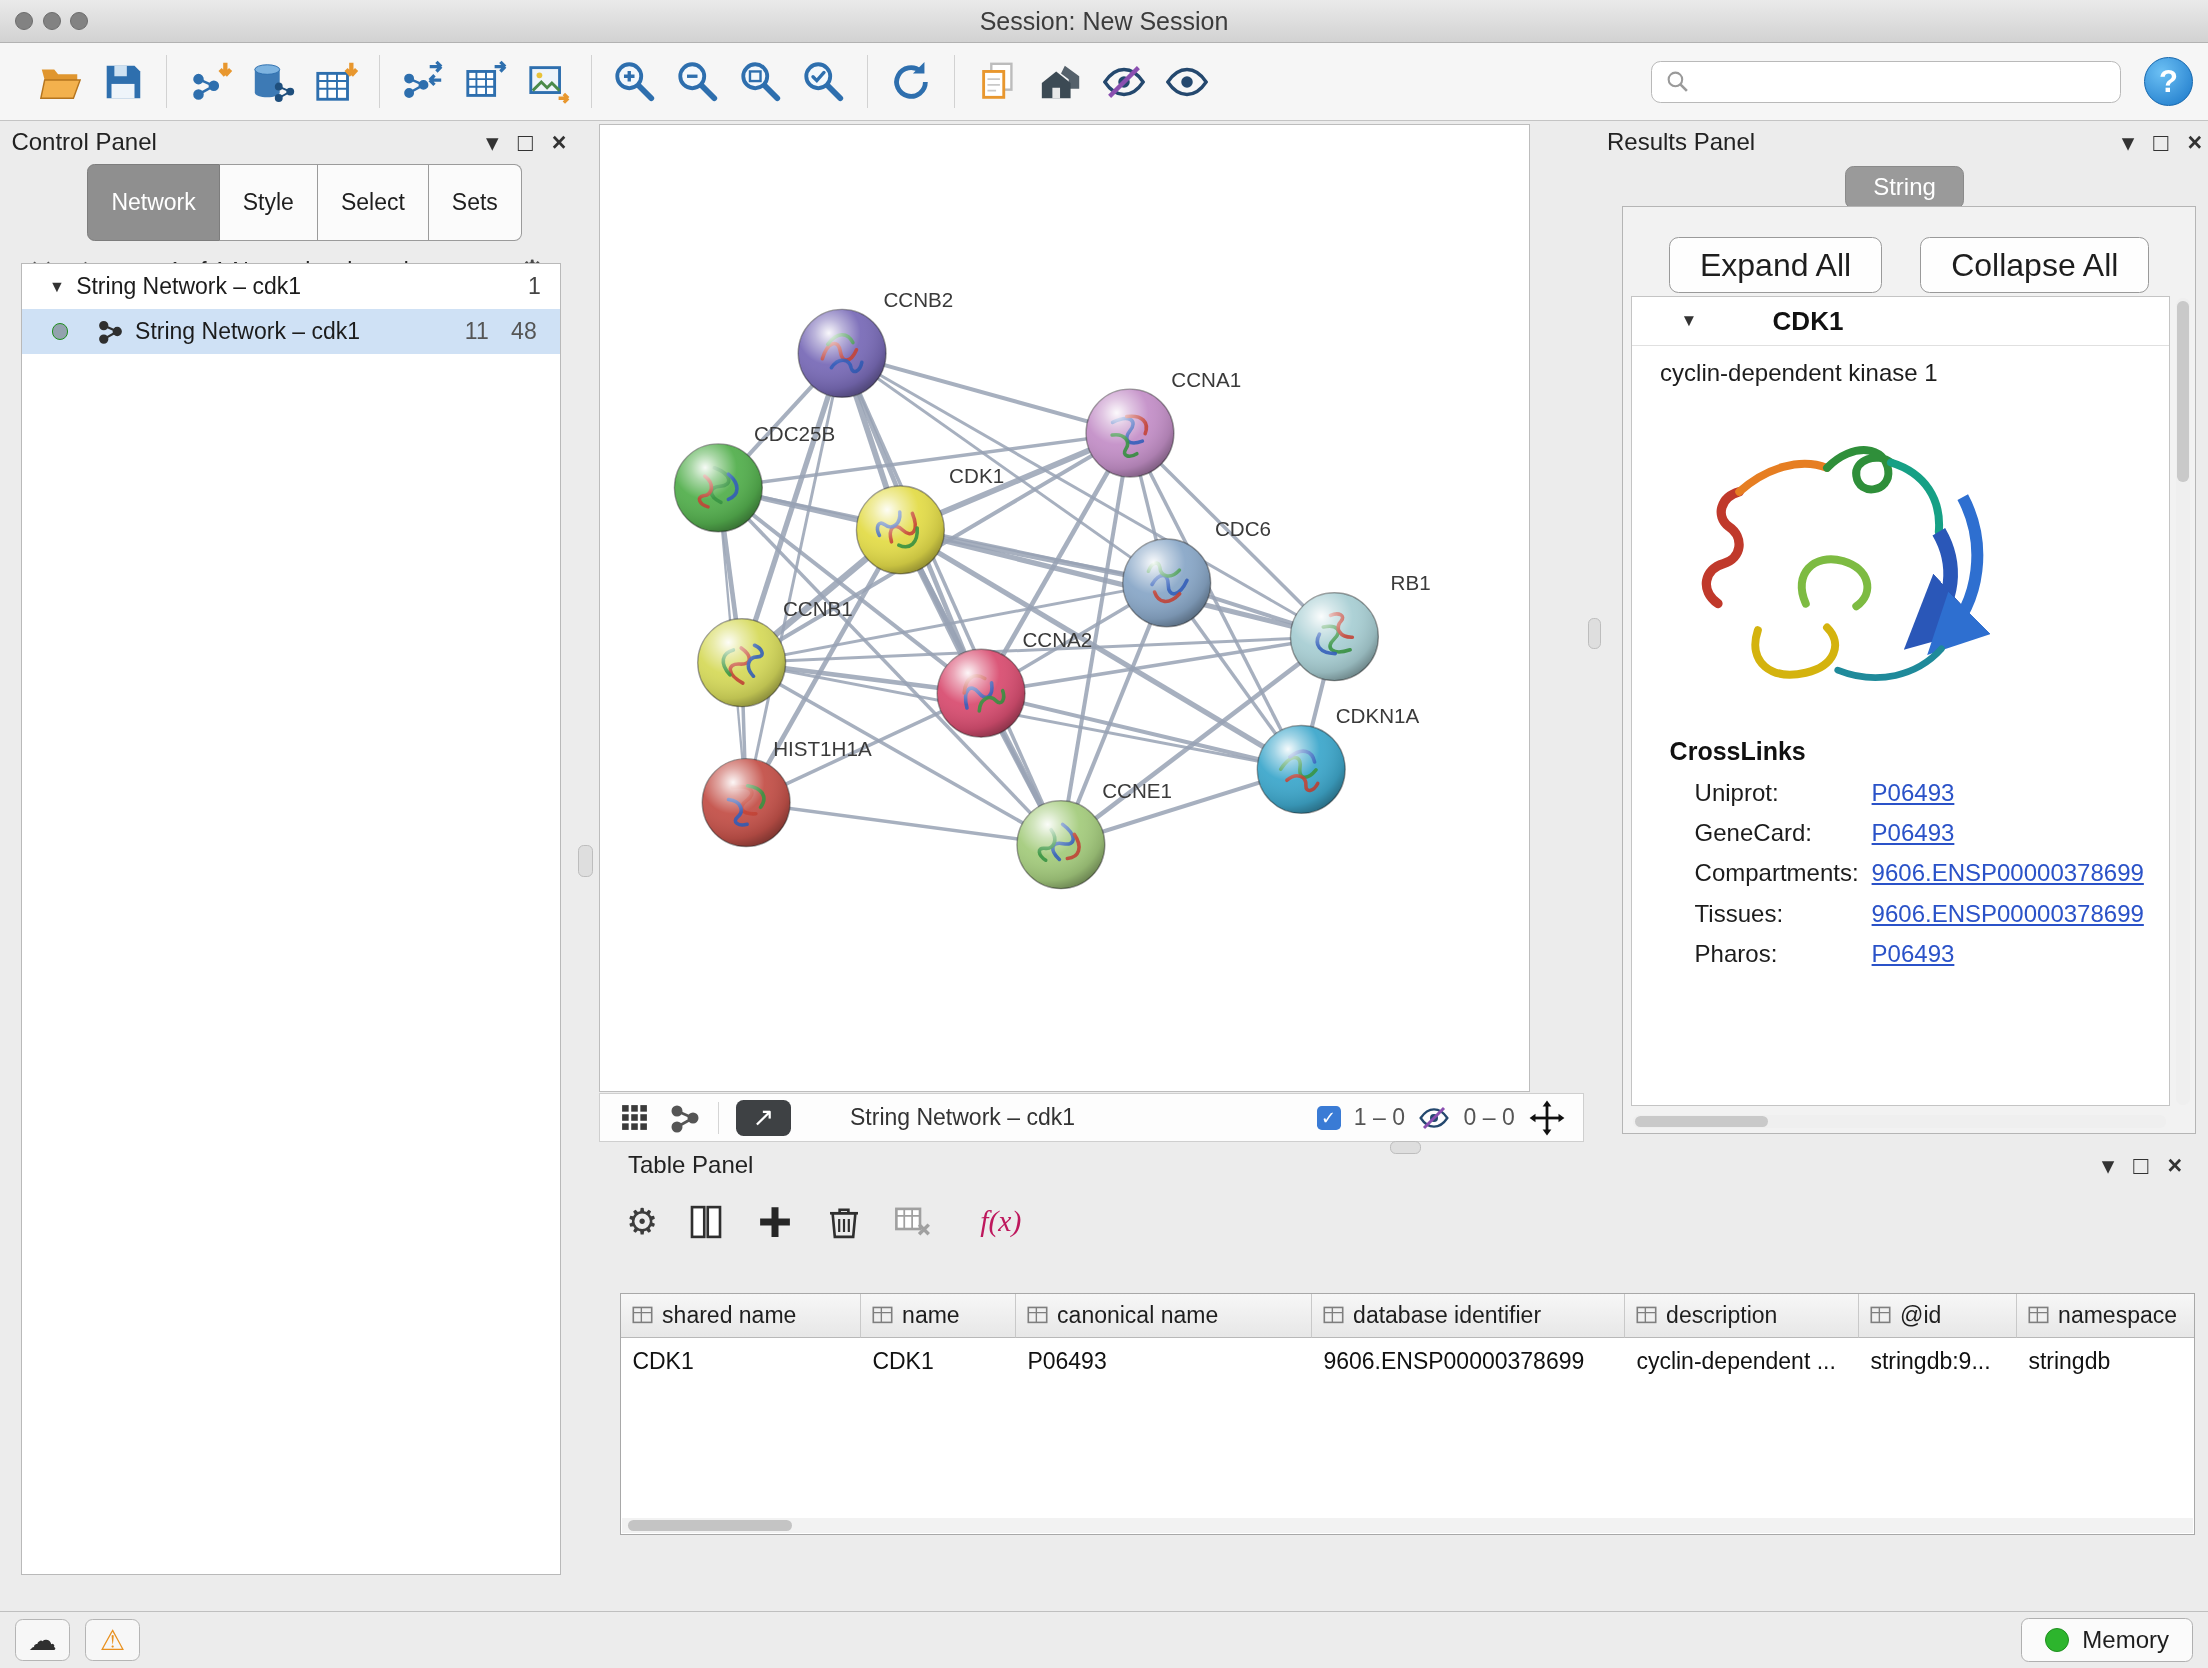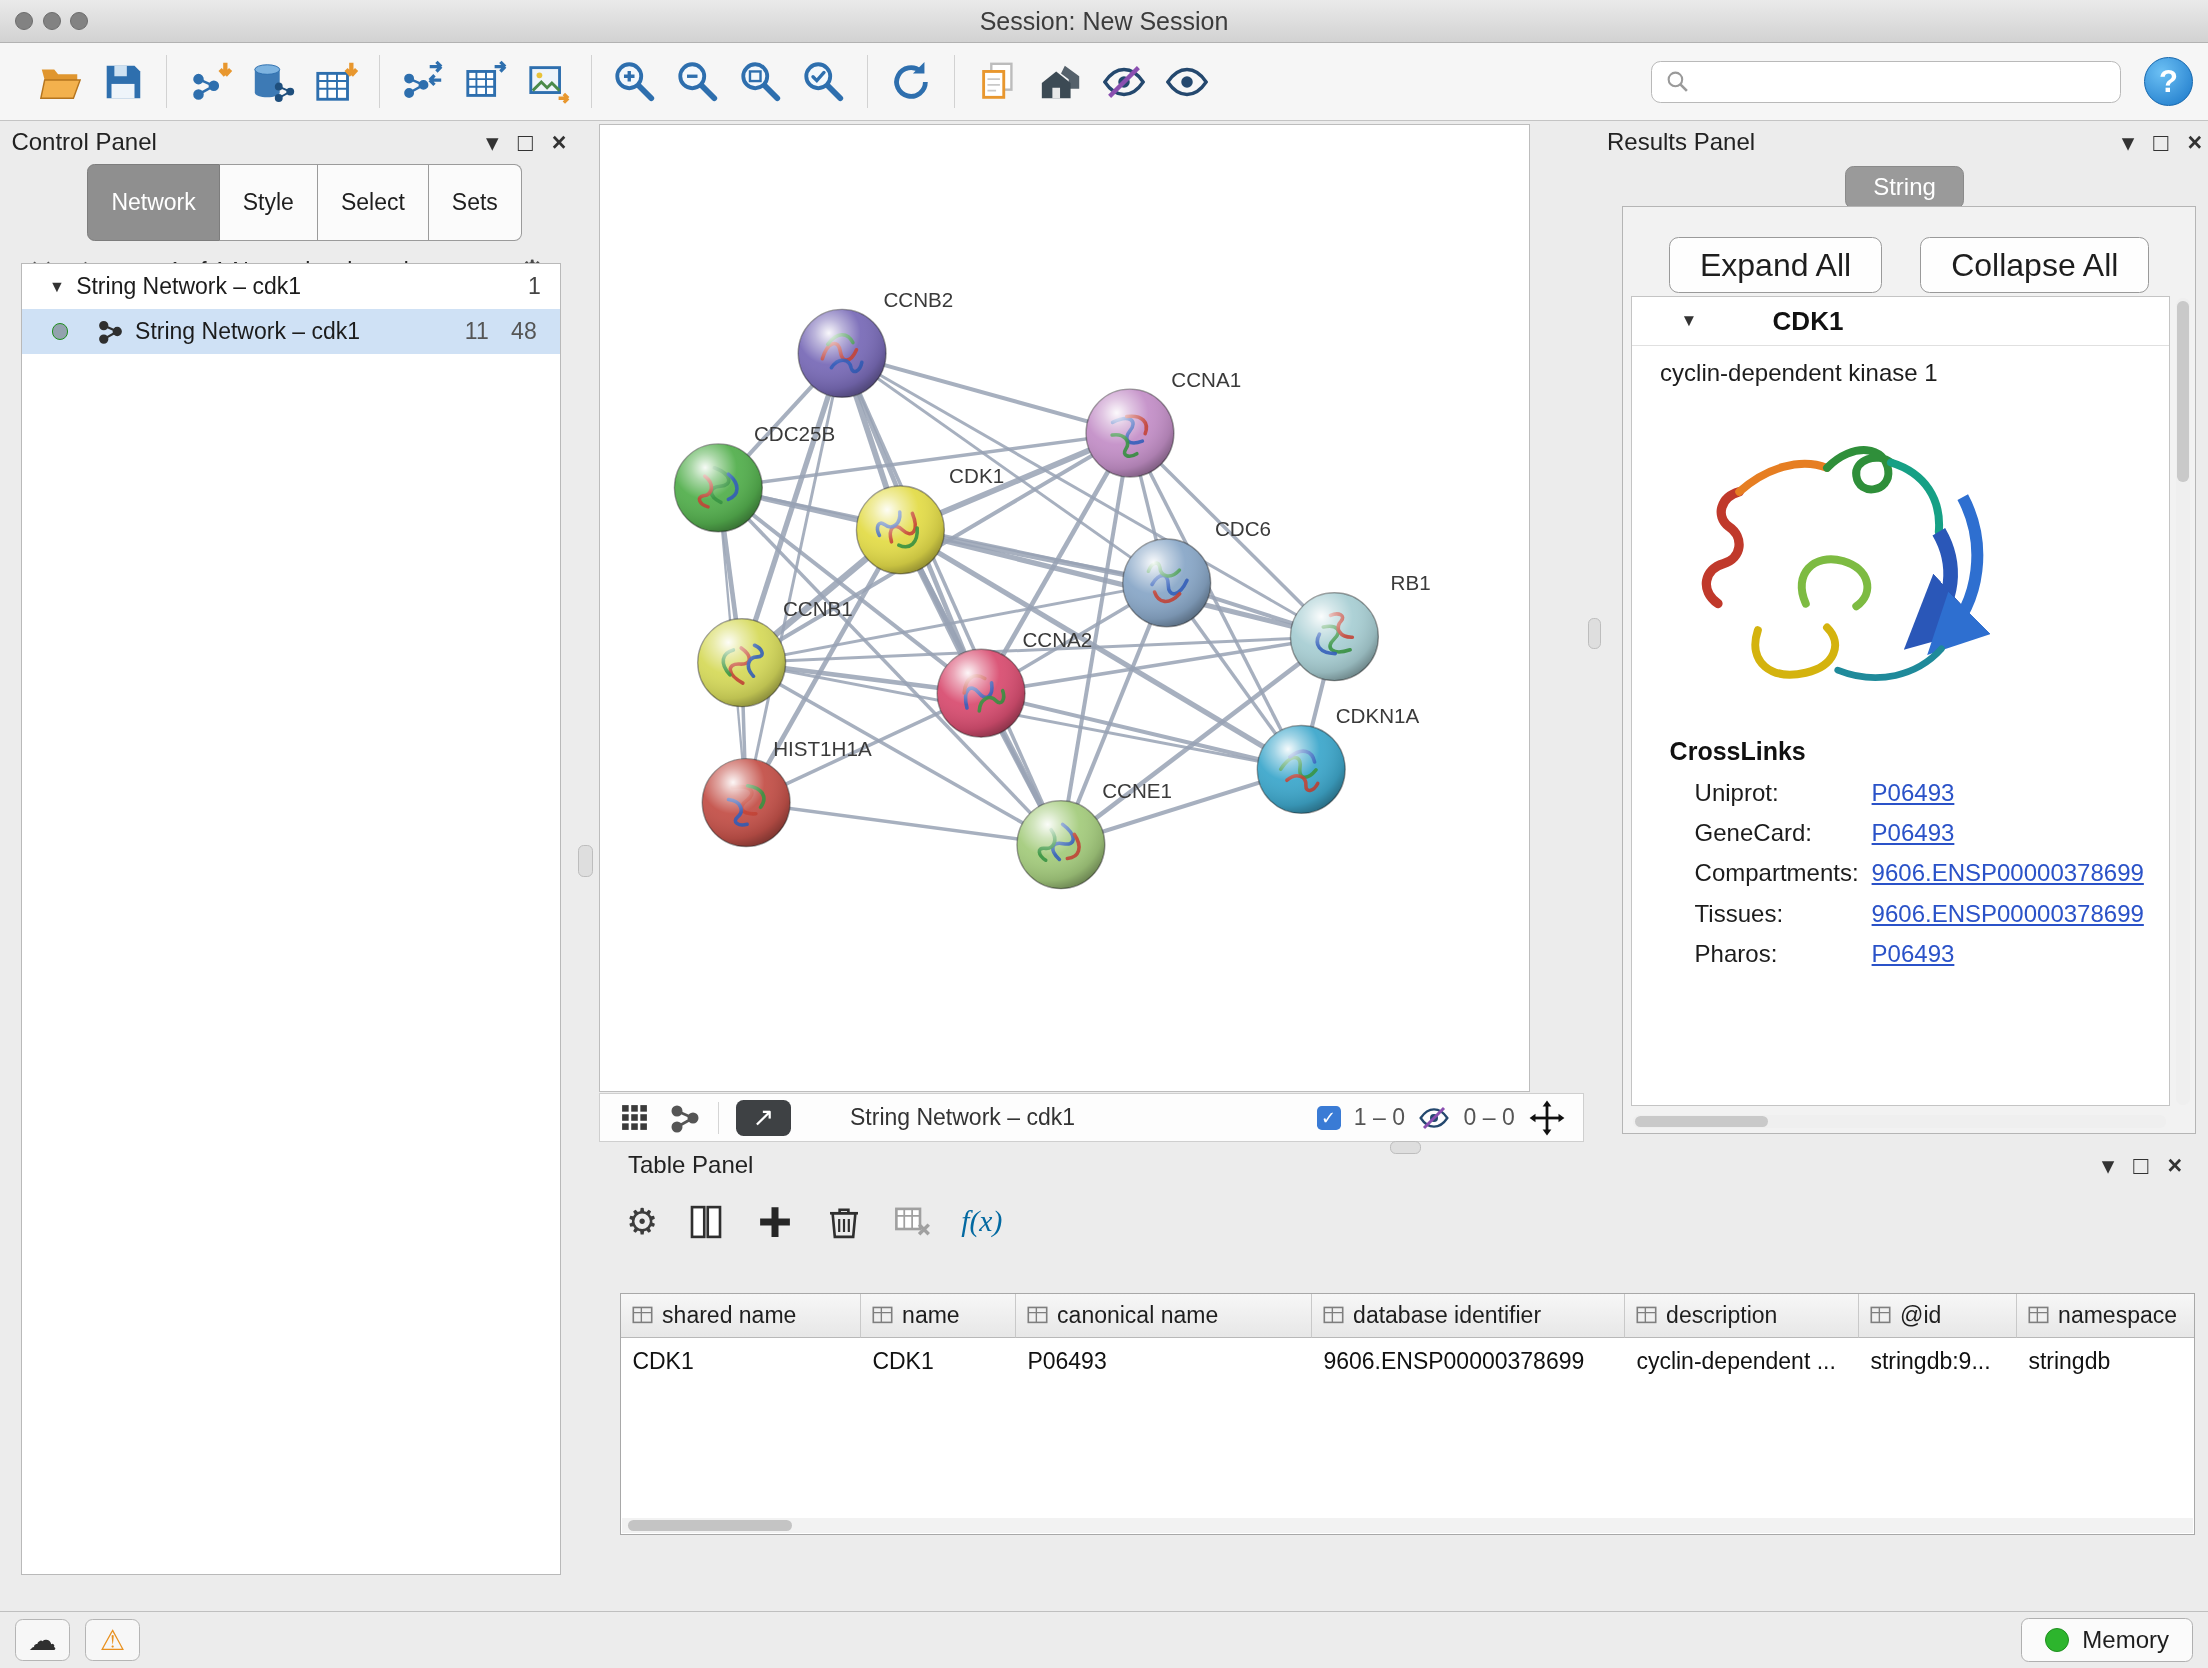--- a/index.html
+++ b/index.html
@@ -96,21 +96,21 @@
   .rp-hscroll{position:absolute;left:9.5px;bottom:5.7px;width:533px;height:12.4px;background:#efefef;border-radius:5.7px;}
   .rp-hthumb{position:absolute;left:2.9px;top:1px;width:133px;height:10.5px;background:#c9c9c9;border-radius:5.7px;}
 
   
   .table-panel{position:absolute;left:571px;top:1147px;width:1632px;height:462px;}
   .table-panel .panel-header{padding-left:57px;padding-right:21px;}
   .tp-toolbar{display:flex;gap:27px;align-items:center;margin:13.3px 0 0 55px;height:51px;}
   .tp-btn{background:none;border:none;cursor:pointer;padding:0;display:flex;align-items:center;}
   .tp-btn svg{width:42px;height:42px;}
   .tp-gear{font-size:36px;color:#3c3c3c;line-height:1;}
-  .fx{font-style:italic;font-family:"Liberation Serif",serif;font-size:29.5px;color:#0369a1;margin-left:0;}
+  .fx{font-style:italic;font-family:"Liberation Serif",serif;font-size:29.5px;color:#be185d;margin-left:19px;}
   .tp-table{position:absolute;left:49px;right:7.6px;top:146px;height:240px;background:#fff;border:1px solid #a8a8a8;overflow:hidden;}
   .tp-head{display:flex;}
   .th{box-sizing:border-box;border-right:1px solid #c9c9c9;background:linear-gradient(#f7f7f7,#e7e7e7);
     border-bottom:1px solid #b8b8b8;height:44px;display:flex;align-items:center;gap:8.6px;padding:0 9.5px;
     font-size:23px;color:#1e1e1e;flex:0 0 auto;overflow:hidden;white-space:nowrap;cursor:pointer;}
   .th svg{width:23px;height:23px;flex:0 0 auto;}
   .tp-row{display:flex;}
   .td{font-size:23px;color:#111;padding:9.5px 9.5px 0 11.4px;flex:0 0 auto;box-sizing:border-box;white-space:nowrap;overflow:hidden;height:42px;}
   .tp-scroll{position:absolute;left:1px;right:1px;bottom:1px;height:15px;background:#f2f2f2;}
   .tp-thumb{position:absolute;left:5.7px;top:1.9px;width:164px;height:11.4px;background:#c4c4c4;border-radius:5.7px;}

